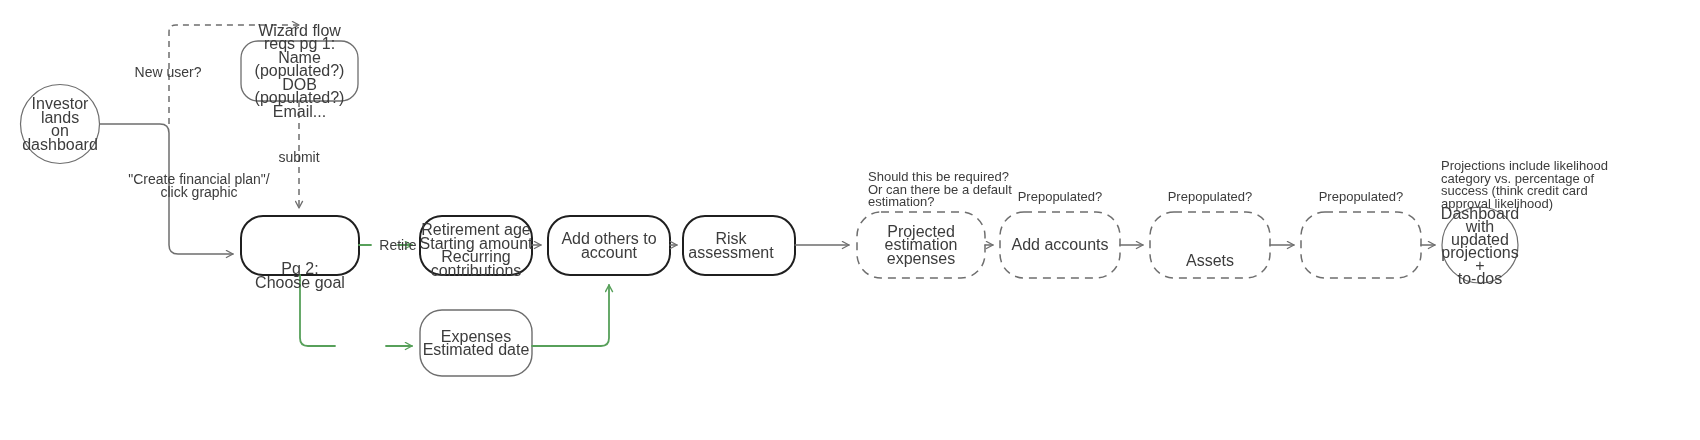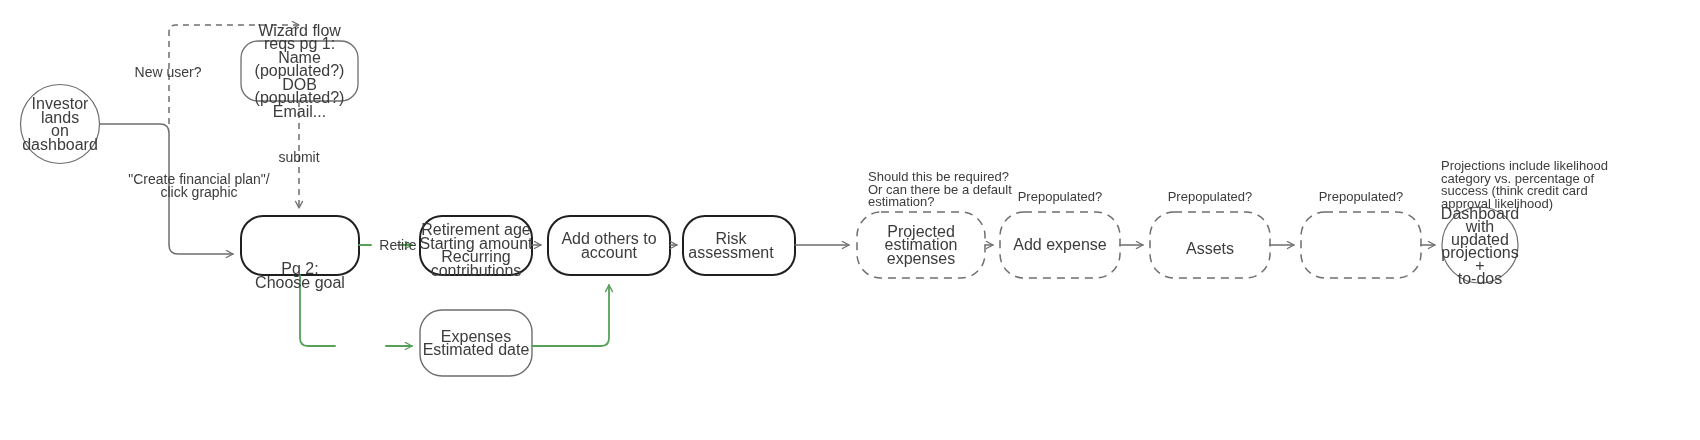--- a/index.html
+++ b/index.html
@@ -122,23 +122,23 @@
 
   <div class="node-label" style="left:548px;top:216px;width:122px;height:59px;">Add others to account</div>
 
   <div class="node-label" style="left:420px;top:310px;width:112px;height:66px;">Expenses
 Estimated date</div>
 
   <div class="node-label" style="left:683px;top:216px;width:96px;height:59px;">Risk assessment</div>
 
   <div class="node-label" style="left:855px;top:212px;width:132px;height:66px;">Projected estimation expenses</div>
 
-  <div class="node-label" style="left:1000px;top:212px;width:120px;height:66px;">Add expense</div>
+  <div class="node-label" style="left:1000px;top:212px;width:120px;height:66px;">Add accounts</div>
 
-  <div class="node-label" style="left:1150px;top:216px;width:120px;height:66px;">Assets</div>
+  <div class="node-label" style="left:1150px;top:228px;width:120px;height:66px;">Assets</div>
 
 
   <div class="node-label" style="left:1442px;top:218px;width:76px;height:56px;line-height:13px;">Dashboard
 with updated
 projections +
 to-dos</div>
 
   <div class="edge-label" style="left:118px;top:66px;width:100px;">New user?</div>
 
   <div class="edge-label" style="left:119px;top:173px;width:160px;">"Create financial plan"/

